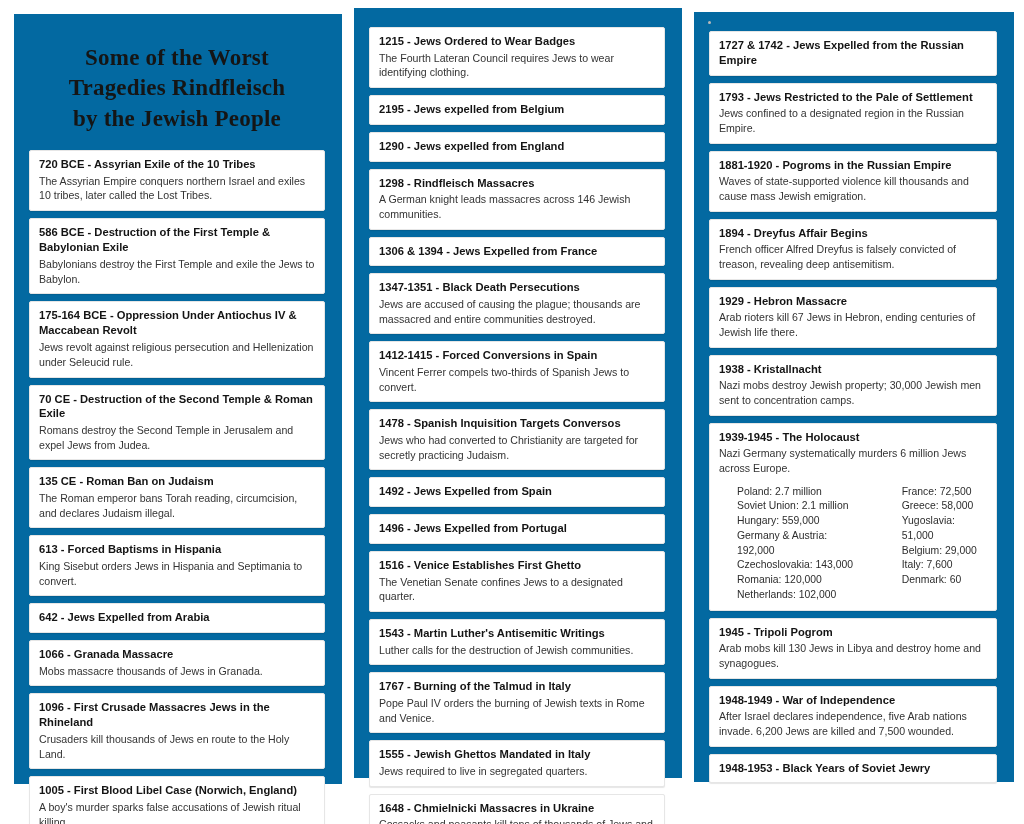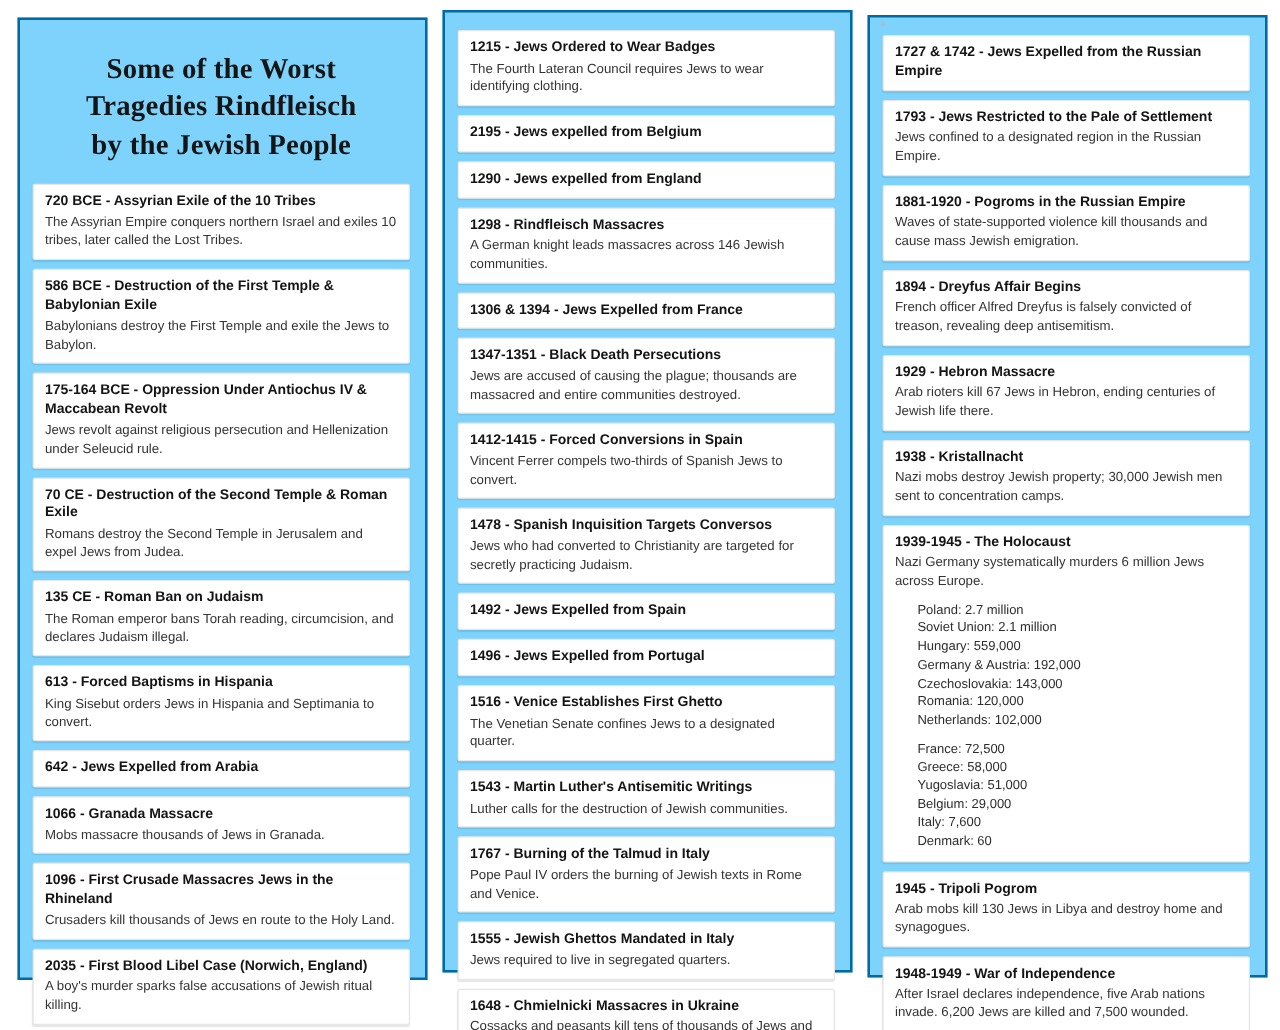--- a/index.html
+++ b/index.html
@@ -19,23 +19,23 @@
     height: 824px;
     background: #ffffff;
     display: flex;
     gap: 0;
     padding: 0;
     box-sizing: border-box;
   }
   .column {
     position: relative;
     box-sizing: border-box;
-    background: #7dd3fc;
+    background: #0369a1;
     padding: 14px 12px 14px 10px;
-    border: 2px solid #0369a1;
+    border: 5px solid #0369a1;
   }
   .col-1 {
     width: 330px;
     margin: 14px 8px 40px 14px;
   }
   .col-2 {
     width: 330px;
     margin: 8px 6px 46px 4px;
   }
   .col-3 {
@@ -76,27 +76,26 @@
     color: #333333;
     line-height: 1.38;
     margin-top: 2px;
   }
   .card.two-line-head .card-head {
     line-height: 1.34;
   }
   
   .stats {
     display: flex;
-    gap: 8px;
+    gap: 38px;
     margin-top: 9px;
     padding-left: 18px;
     font-size: 10.4px;
     color: #2d2d2d;
     line-height: 1.42;
-    flex-direction: column;
   }
   .stats-col {
     display: flex;
     flex-direction: column;
   }
   .chev {
     position: absolute;
     right: 6px;
     bottom: 4px;
     width: 9px;
@@ -168,21 +167,21 @@
         <div class="card-head">1066 - Granada Massacre</div>
         <div class="card-body">Mobs massacre thousands of Jews in Granada.</div>
       </div>
 
       <div class="card">
         <div class="card-head">1096 - First Crusade Massacres Jews in the Rhineland</div>
         <div class="card-body">Crusaders kill thousands of Jews en route to the Holy Land.</div>
       </div>
 
       <div class="card">
-        <div class="card-head">2035 - First Blood Libel Case (Norwich, England)</div>
+        <div class="card-head">1005 - First Blood Libel Case (Norwich, England)</div>
         <div class="card-body">A boy's murder sparks false accusations of Jewish ritual killing.</div>
       </div>
 
     </div>
   </div>
 
   <div class="column col-2">
     <div class="col-inner">
 
       <div class="card">

